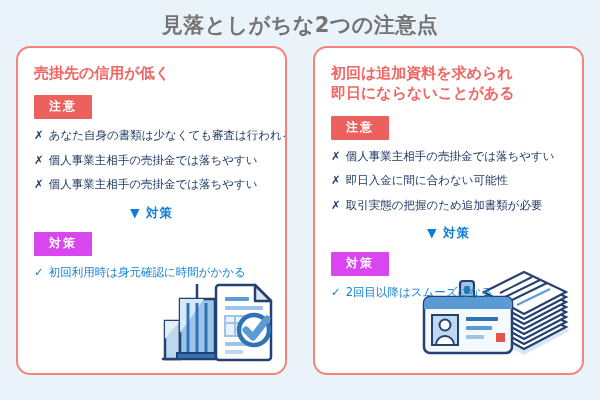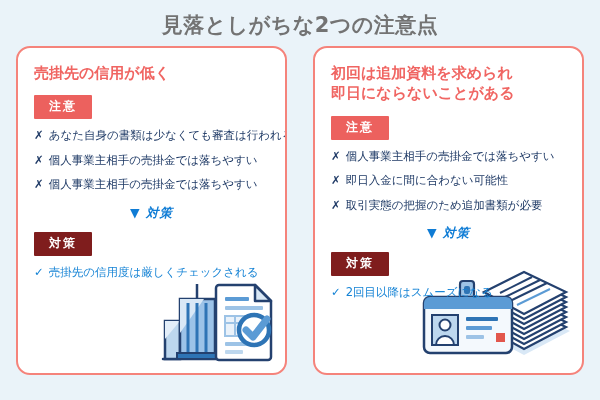--- a/index.html
+++ b/index.html
@@ -46,39 +46,38 @@
   .badge {
     display: inline-block;
     color: #FFFFFF;
     font-size: 12px;
     font-weight: bold;
     padding: 3px 15px 4px;
     border-radius: 1px;
     letter-spacing: 2px;
   }
   .badge.caution { background: #EC615E; }
-  .badge.solution { background: #7f1d1d; }
+  .badge.solution { background: #d946ef; }
   .item-list { margin-top: 8px; }
   .list-item {
     font-size: 11.5px;
     margin-top: 9px;
     line-height: 1.35;
     white-space: nowrap;
   }
   .list-item.caution { color: #1F3A66; }
   .list-item.solution { color: #1583D5; }
   .list-item .mark { margin-right: 5px; font-weight: bold; }
   .divider {
     text-align: center;
     color: #0F7CD5;
     font-size: 12.5px;
     font-weight: bold;
     margin: 12px 0 10px;
     letter-spacing: 1px;
-    font-style: italic;
   }
   .solution-block { position: relative; z-index: 2; }
   .illustration {
     position: absolute;
     bottom: 4px;
     z-index: 1;
   }
   .illustration.left-art { right: 8px; }
   .illustration.right-art { right: 4px; bottom: 6px; }
 </style>
@@ -96,21 +95,21 @@
     <span class="badge caution">注意</span>
     <div class="item-list">
       <div class="list-item caution"><span class="mark">✗</span><span>あなた自身の書類は少なくても審査は行われる</span></div>
       <div class="list-item caution"><span class="mark">✗</span><span>個人事業主相手の売掛金では落ちやすい</span></div>
       <div class="list-item caution"><span class="mark">✗</span><span>個人事業主相手の売掛金では落ちやすい</span></div>
     </div>
     <div class="divider">▼ 対策</div>
     <div class="solution-block">
       <span class="badge solution">対策</span>
       <div class="item-list">
-        <div class="list-item solution"><span class="mark">✓</span><span>売掛先の信用度は厳しくチェックされる</span></div>
+        <div class="list-item solution"><span class="mark">✓</span><span>初回利用時は身元確認に時間がかかる</span></div>
       </div>
     </div>
     <div class="illustration left-art">
       <svg width="118" height="88" viewBox="0 0 118 88">
 
         <line x1="4" y1="82" x2="86" y2="82" stroke="#24416F" stroke-width="2.5" stroke-linecap="round"></line>
 
         <g>
           <rect x="6" y="44" width="15" height="38" fill="#BDD7EE" stroke="#24416F" stroke-width="2.5"></rect>
           <polygon points="6,44 21,44 6,62" fill="#E3EEF9"></polygon>

